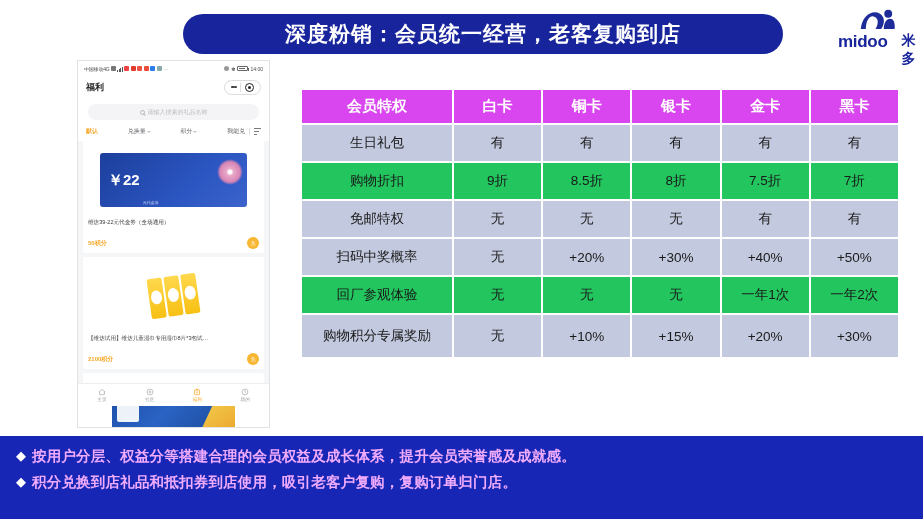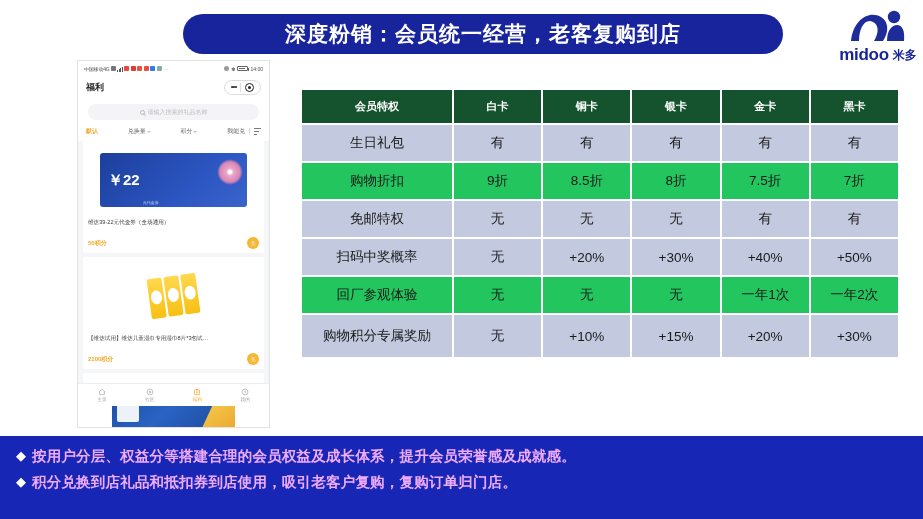--- a/index.html
+++ b/index.html
@@ -24,25 +24,25 @@
     letter-spacing: 1px; white-space: nowrap; text-align: center;
   }
 
   
   .logo-wrap {
     position: absolute; left: 838px; top: 8px;
     width: 80px; height: 60px;
     display: flex; flex-direction: column; align-items: center; justify-content: flex-start;
   }
   .logo-mark { width: 62px; height: 36px; }
-  .logo-text { display: flex; align-items: center; margin-top: 1px; }
+  .logo-text { display: flex; align-items: flex-start; margin-top: 1px; }
   .logo-text .latin {
     color: #17249B; font-size: 17px; font-weight: bold; letter-spacing: -0.3px;
   }
-  .logo-text .cn { color: #17249B; font-size: 12px; font-weight: bold; margin-left: 4px; }
+  .logo-text .cn { color: #17249B; font-size: 14px; font-weight: bold; margin-left: 14px; }
 
   
   .phone {
     position: absolute; left: 77px; top: 60px;
     width: 193px; height: 368px;
     background: #ffffff;
     border: 1px solid #e3e3e3;
     overflow: hidden;
   }
   .statusbar {
@@ -211,21 +211,21 @@
     width: 600px;
     border-collapse: separate; border-spacing: 2px 2px;
     table-layout: fixed;
   }
   .tbl th, .tbl td {
     text-align: center; vertical-align: middle;
     font-size: 13.5px; color: #1a1a1a;
     height: 36px; padding: 2px 1px;
   }
   .tbl th {
-    background: #14532d; color: #ffffff; font-weight: bold; font-size: 11px;
+    background: #d946ef; color: #ffffff; font-weight: bold; font-size: 15px;
     height: 33px;
   }
   .tbl col.c0 { width: 150px; }
   .tbl td.rowhead { font-size: 13.5px; }
   .tbl tr.dark td { background: #C3C9DE; }
   .tbl tr.light td { background: #22c55e; }
   .tbl tr.tall td { height: 42px; text-align: center; }
 
   
   .footer {

